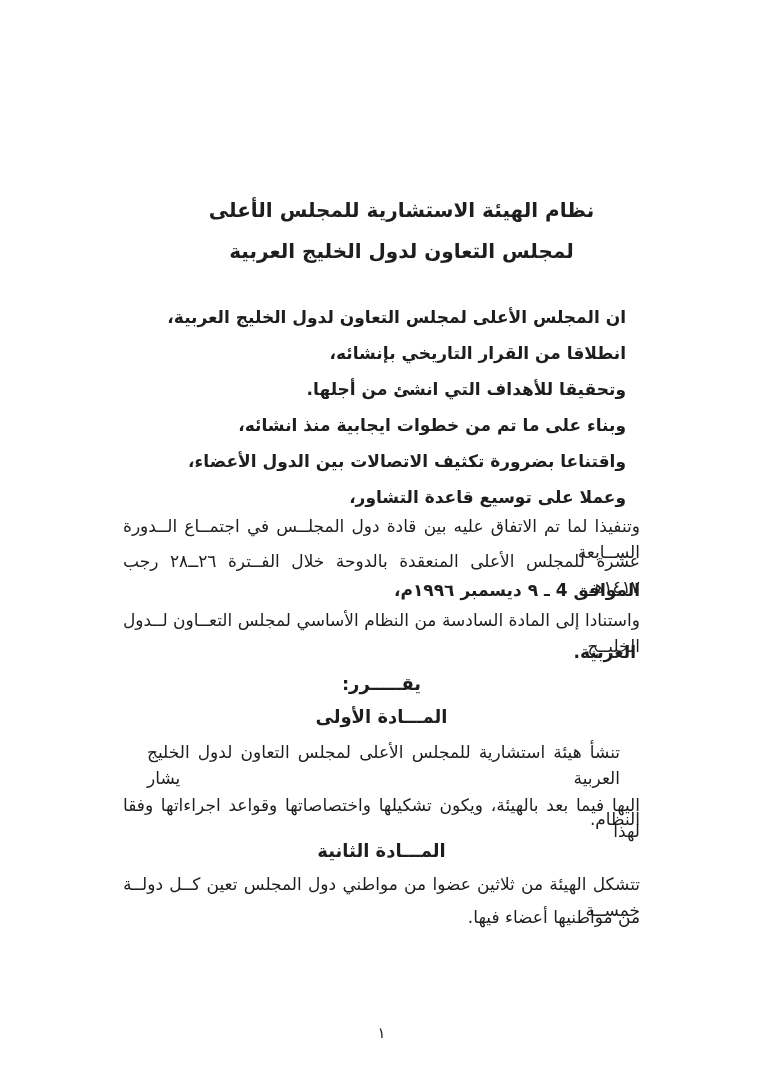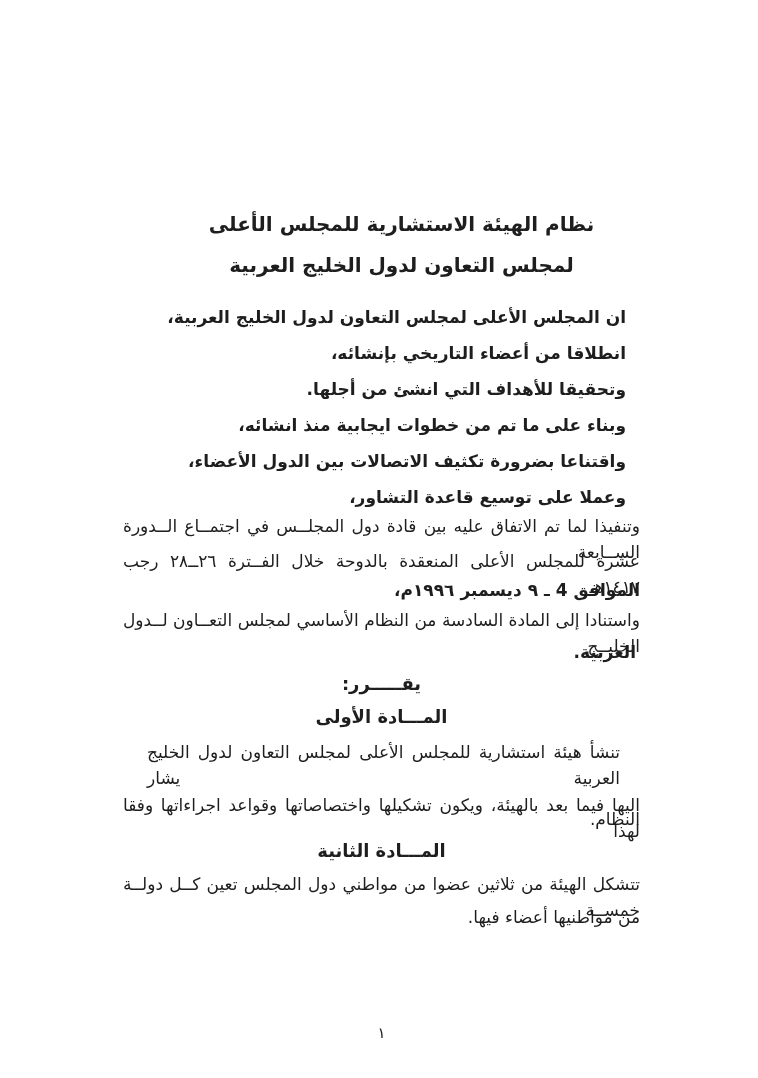--- a/index.html
+++ b/index.html
@@ -31,34 +31,34 @@
   .al-center{text-align:center;}
   .just{text-align:justify;text-align-last:justify;}
   .bold{font-weight:700;}
   .title{font-size:20px;line-height:28px;letter-spacing:0.2px;}
   .heading{font-size:18px;}
   .indent-sm{padding-right:14px;}
   .ind-a1{padding-right:20px;padding-left:24px;}
   .ind-left-lg{padding-left:92px;}
   .ind-left-sm{padding-left:5px;}
   .pad-r-sm{padding-right:4px;}
-  .title-shift{padding-left:40px;margin-top:14px;}
+  .title-shift{padding-left:40px;}
   .pagenum{font-size:15px;}
 </style>
 </head>
 <body>
 
 <div class="page">
   <div class="text-block">
 
     <div class="line al-center bold title title-shift" style="top:196px">نظام الهيئة الاستشارية للمجلس الأعلى</div>
     <div class="line al-center bold title title-shift" style="top:237px">لمجلس التعاون لدول الخليج العربية</div>
 
     <div class="line al-right indent-sm" style="top:304px">ان المجلس الأعلى لمجلس التعاون لدول الخليج العربية،</div>
-    <div class="line al-right indent-sm" style="top:340px">انطلاقا من أعضاء التاريخي بإنشائه،</div>
+    <div class="line al-right indent-sm" style="top:340px">انطلاقا من القرار التاريخي بإنشائه،</div>
     <div class="line al-right indent-sm" style="top:376px">وتحقيقا للأهداف التي انشئ من أجلها.</div>
     <div class="line al-right indent-sm" style="top:412px">وبناء على ما تم من خطوات ايجابية منذ انشائه،</div>
     <div class="line al-right indent-sm" style="top:448px">واقتناعا بضرورة تكثيف الاتصالات بين الدول الأعضاء،</div>
     <div class="line al-right indent-sm" style="top:484px">وعملا على توسيع قاعدة التشاور،</div>
 
     <div class="line just" style="top:513px">وتنفيذا لما تم الاتفاق عليه بين قادة دول المجلــس في اجتمــاع الــدورة الســابعة</div>
     <div class="line just" style="top:548px">عشرة للمجلس الأعلى المنعقدة بالدوحة خلال الفــترة ٢٦ــ٢٨ رجب ١٤١٧هـ</div>
     <div class="line al-right" style="top:577px">الموافق 4 ـ ٩ ديسمبر ١٩٩٦م،</div>
 
     <div class="line just" style="top:607px">واستنادا إلى المادة السادسة من النظام الأساسي لمجلس التعــاون لــدول الخليــج</div>

